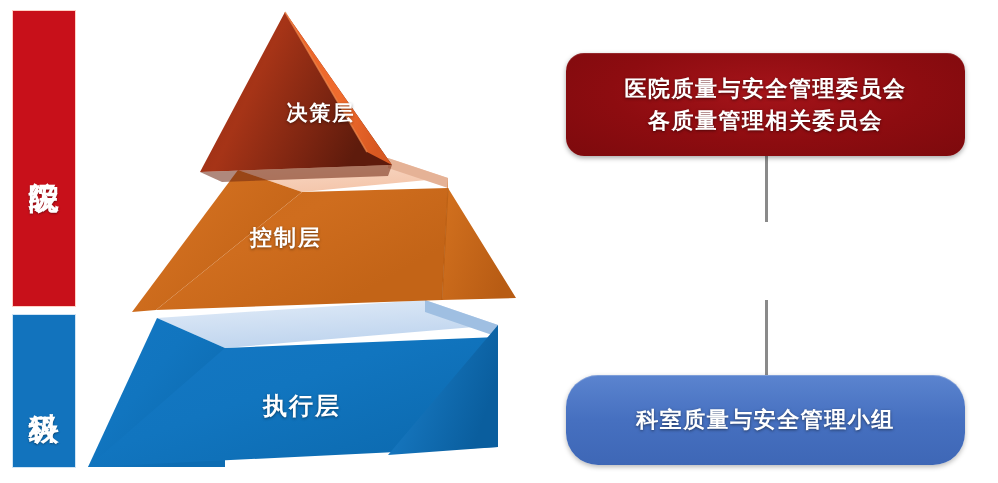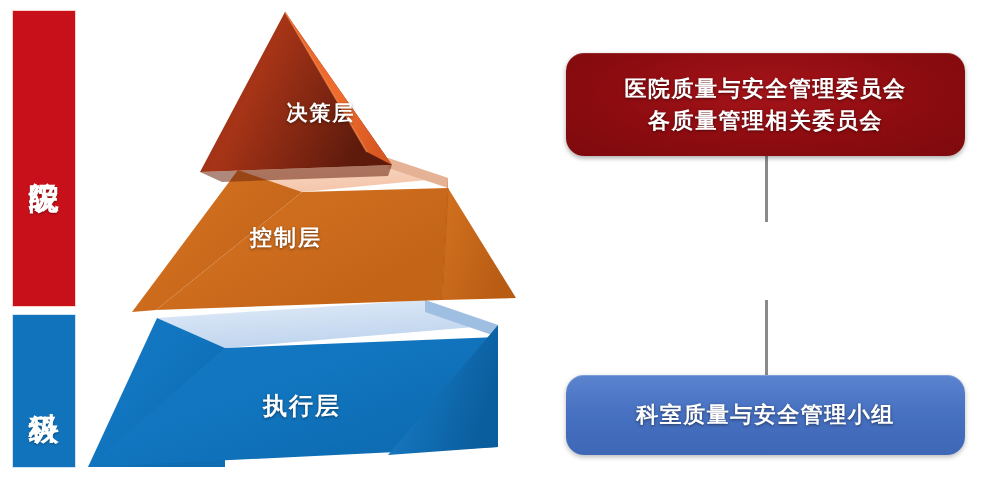--- a/index.html
+++ b/index.html
@@ -109,24 +109,25 @@
   }
   #box-departments {
     top: 217px;
     height: 90px;
     background: linear-gradient(180deg, #f3873f 0%, #ef8237 48%, #e9762b 100%);
     box-shadow: 0 2px 5px rgba(0,0,0,0.28),
                 inset 0 1px 0 rgba(255,255,255,0.25);
   }
   #box-dept-group {
     top: 375px;
-    height: 80px;
+    height: 90px;
     background: linear-gradient(180deg, #5b84cf 0%, #4670c0 50%, #3e67b6 100%);
     box-shadow: 0 2px 5px rgba(0,0,0,0.28),
                 inset 0 1px 0 rgba(255,255,255,0.22);
+    border-radius: 32px;
   }
 
   
   .connector {
     position: absolute;
     left: 765px;
     width: 3px;
     background: #8a8a8a;
   }
   #connector-1 { top: 150px; height: 72px; }

